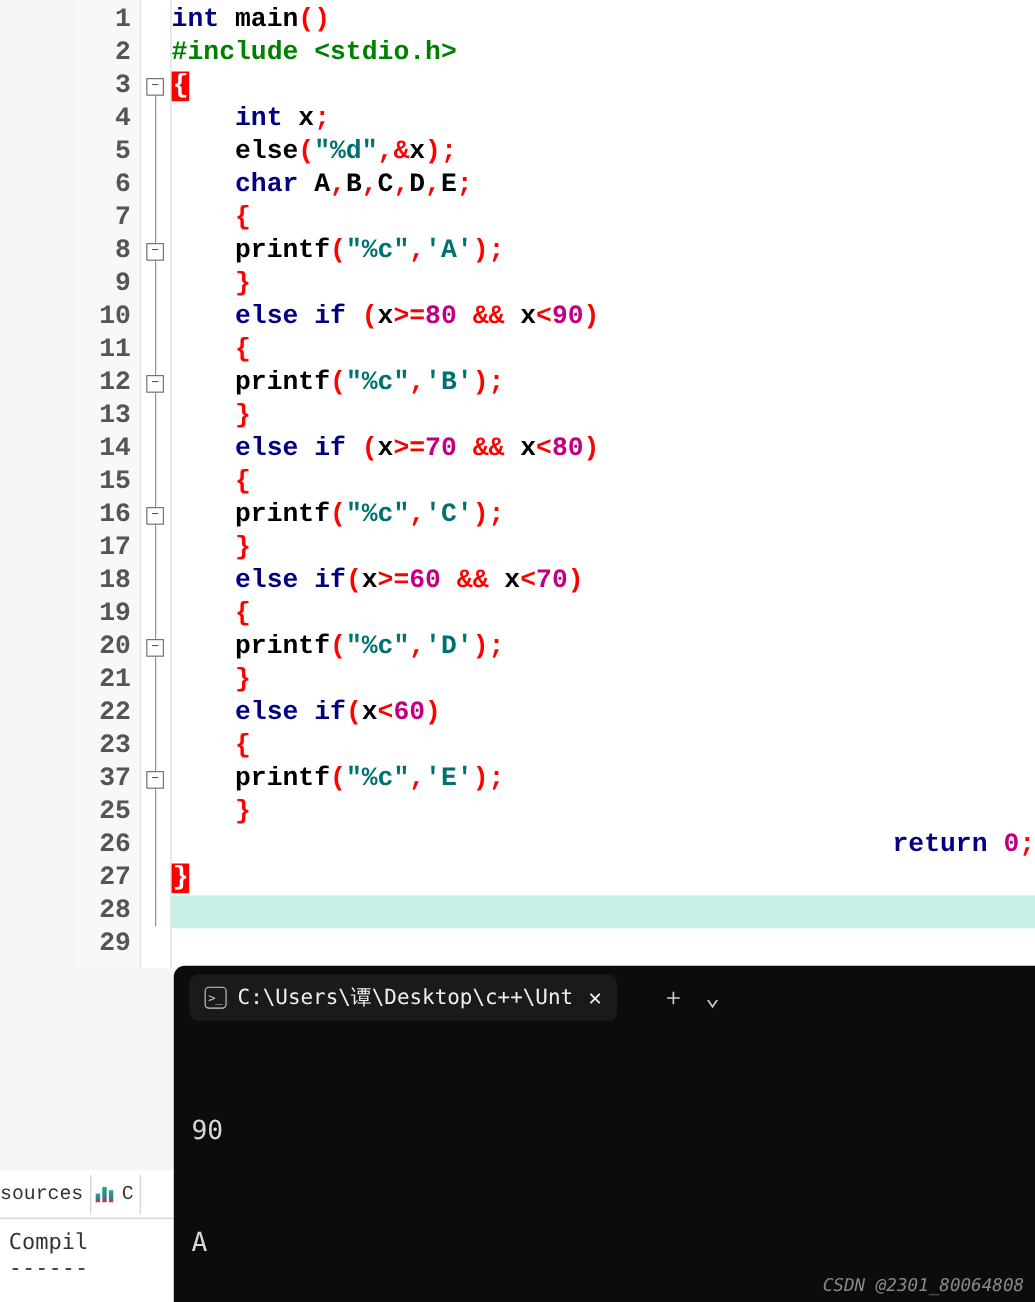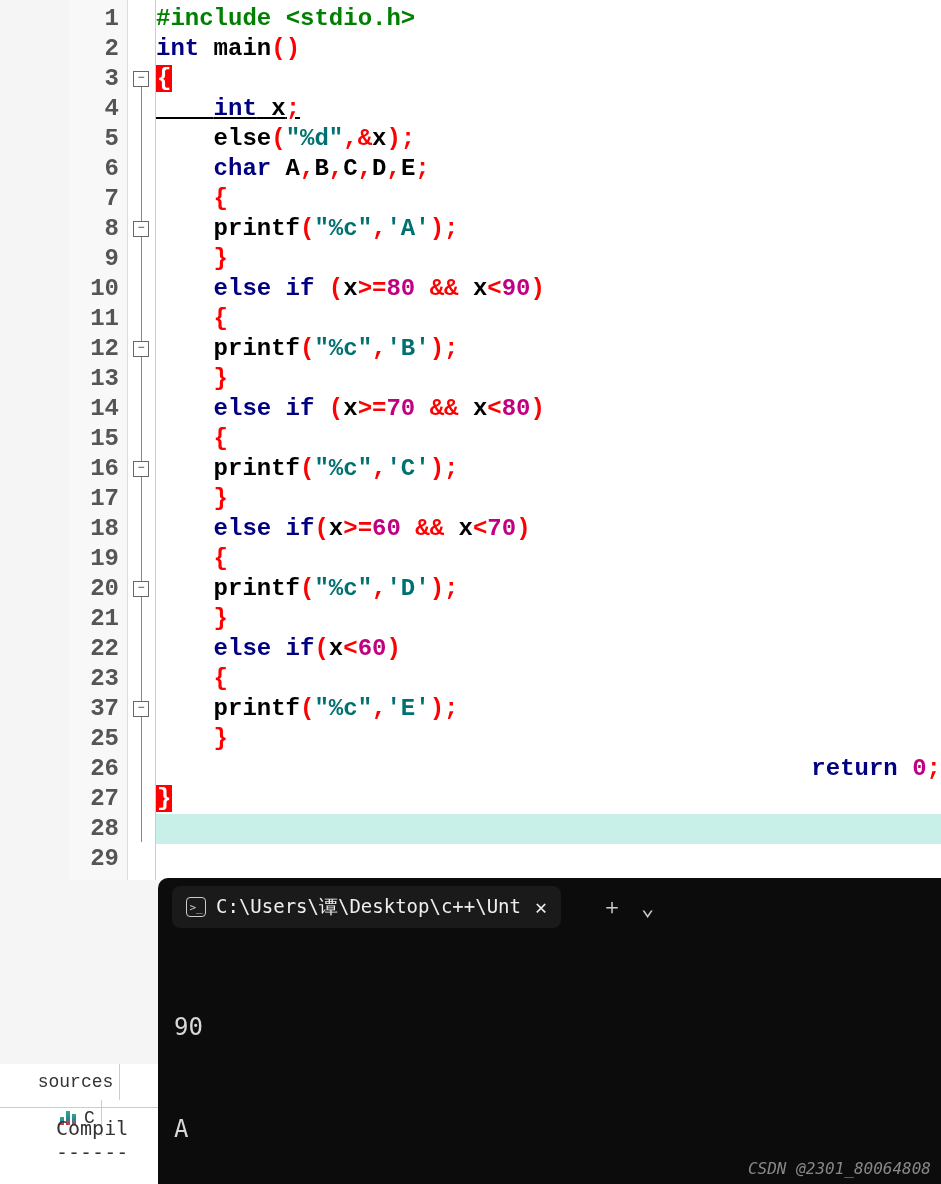--- a/index.html
+++ b/index.html
@@ -147,38 +147,36 @@
   width: 158px;
   height: 120px;
   background: #fff;
 }
 .bt-row1 {
   display: flex;
   border-bottom: 1px solid #ccc;
   height: 44px;
   align-items: center;
   font-size: 18px;
-  flex-direction: column;
 }
 .bt-tab {
   padding: 8px 6px 8px 0;
   color: #333;
   border-right: 1px solid #ccc;
   display: flex;
   align-items: center;
   gap: 4px;
 }
 .bt-tab .barchart { display:flex; align-items:flex-end; gap:2px; padding:0 4px; }
 .bt-tab .barchart span{ width:4px; background:linear-gradient(#3a7,#28a,#d33); }
 .bt-row2 {
   padding: 8px 8px;
   font-size: 20px;
   color: #333;
   font-family: Consolas, monospace;
-  margin-left: 48px;
 }
 .bt-dashes { color: #333; }
 </style>
 </head>
 <body>
 
 <div class="editor-area">
   <div class="left-margin"></div>
   <div class="gutter" id="gutter">
       <div class="lineno">1</div>
@@ -215,24 +213,24 @@
     <div class="fold-line"></div>
   <div class="fold-box" style="top: 71px;">−</div>
       <div class="fold-box" style="top: 221px;">−</div>
       <div class="fold-box" style="top: 341px;">−</div>
       <div class="fold-box" style="top: 461px;">−</div>
       <div class="fold-box" style="top: 581px;">−</div>
       <div class="fold-box" style="top: 701px;">−</div>
     </div>
   <div class="code-col" id="codecol">
     <div class="hl"></div>
-  <div class="code-line" style="position: relative;"><span class="tk-pre">#include</span><span class="tk-id"> </span><span class="tk-pre">&lt;stdio.h&gt;</span></div>
-      <div class="code-line" style="position: relative;"><span class="tk-kw">int</span><span class="tk-id"> main</span><span class="tk-pun">()</span></div>
+  <div class="code-line" style="position: relative;"><span class="tk-kw">int</span><span class="tk-id"> main</span><span class="tk-pun">()</span></div>
+      <div class="code-line" style="position: relative;"><span class="tk-pre">#include</span><span class="tk-id"> </span><span class="tk-pre">&lt;stdio.h&gt;</span></div>
       <div class="code-line" style="position: relative;"><span class="cursor-mark">{</span></div>
-      <div class="code-line" style="position: relative; text-decoration: underline;"><span class="tk-id">    </span><span class="tk-kw">int</span><span class="tk-id"> x</span><span class="tk-pun">;</span></div>
+      <div class="code-line" style="position: relative;"><span class="tk-id">    </span><span class="tk-kw">int</span><span class="tk-id"> x</span><span class="tk-pun">;</span></div>
       <div class="code-line" style="position: relative;"><span class="tk-id">    else</span><span class="tk-pun">(</span><span class="tk-str">"%d"</span><span class="tk-pun">,</span><span class="tk-op">&amp;</span><span class="tk-id">x</span><span class="tk-pun">);</span></div>
       <div class="code-line" style="position: relative;"><span class="tk-id">    </span><span class="tk-kw">char</span><span class="tk-id"> A</span><span class="tk-pun">,</span><span class="tk-id">B</span><span class="tk-pun">,</span><span class="tk-id">C</span><span class="tk-pun">,</span><span class="tk-id">D</span><span class="tk-pun">,</span><span class="tk-id">E</span><span class="tk-pun">;</span></div>
       <div class="code-line" style="position: relative;"><span class="tk-id">    </span><span class="tk-br">{</span></div>
       <div class="code-line" style="position: relative;"><span class="tk-id">    printf</span><span class="tk-pun">(</span><span class="tk-str">"%c"</span><span class="tk-pun">,</span><span class="tk-str">'A'</span><span class="tk-pun">);</span></div>
       <div class="code-line" style="position: relative;"><span class="tk-id">    </span><span class="tk-br">}</span></div>
       <div class="code-line" style="position: relative;"><span class="tk-id">    </span><span class="tk-kw">else if</span><span class="tk-id"> </span><span class="tk-pun">(</span><span class="tk-id">x</span><span class="tk-op">&gt;=</span><span class="tk-num">80</span><span class="tk-id"> </span><span class="tk-op">&amp;&amp;</span><span class="tk-id"> x</span><span class="tk-op">&lt;</span><span class="tk-num">90</span><span class="tk-pun">)</span></div>
       <div class="code-line" style="position: relative;"><span class="tk-id">    </span><span class="tk-br">{</span></div>
       <div class="code-line" style="position: relative;"><span class="tk-id">    printf</span><span class="tk-pun">(</span><span class="tk-str">"%c"</span><span class="tk-pun">,</span><span class="tk-str">'B'</span><span class="tk-pun">);</span></div>
       <div class="code-line" style="position: relative;"><span class="tk-id">    </span><span class="tk-br">}</span></div>
       <div class="code-line" style="position: relative;"><span class="tk-id">    </span><span class="tk-kw">else if</span><span class="tk-id"> </span><span class="tk-pun">(</span><span class="tk-id">x</span><span class="tk-op">&gt;=</span><span class="tk-num">70</span><span class="tk-id"> </span><span class="tk-op">&amp;&amp;</span><span class="tk-id"> x</span><span class="tk-op">&lt;</span><span class="tk-num">80</span><span class="tk-pun">)</span></div>

